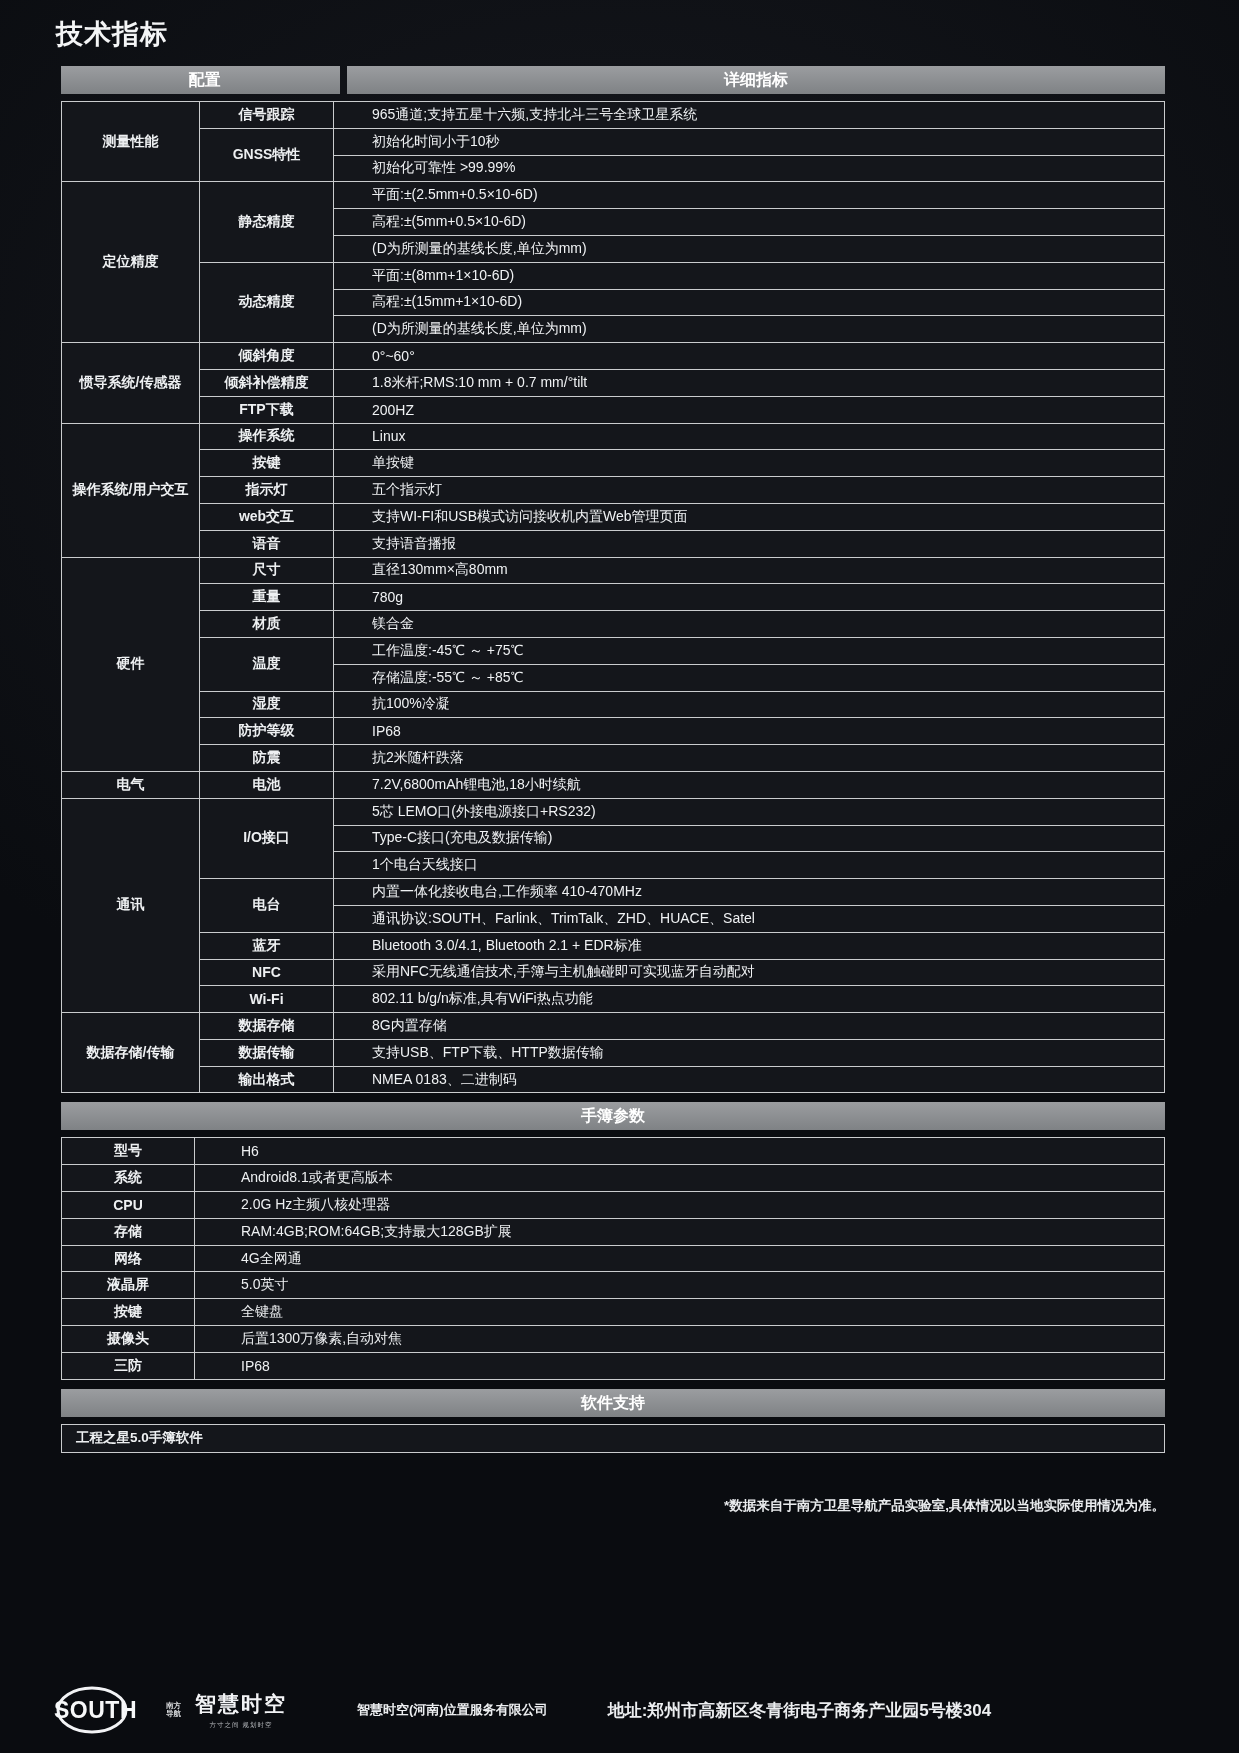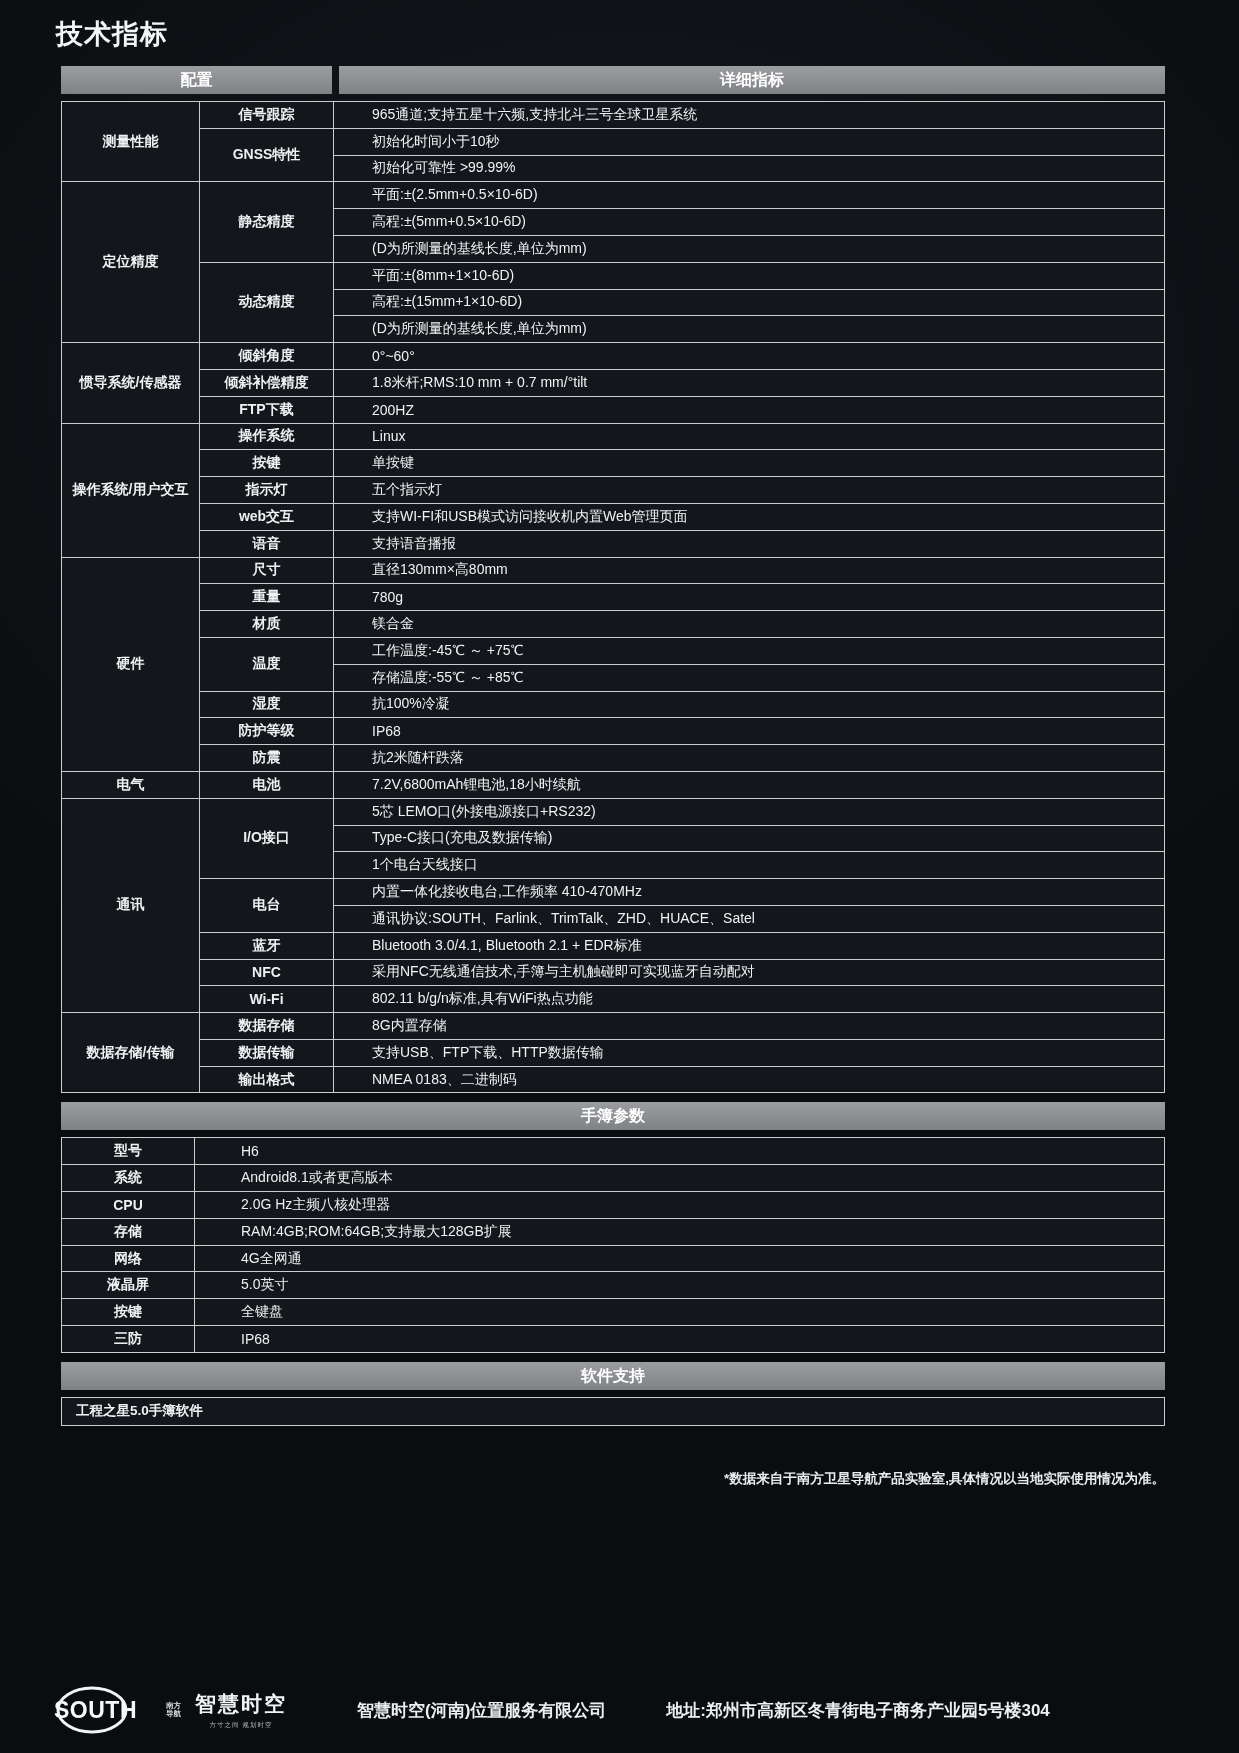--- a/index.html
+++ b/index.html
@@ -12,21 +12,21 @@
   }
   .content{position:absolute;left:61px;top:0;width:1104px;}
   .page-title{font-size:27px;font-weight:bold;letter-spacing:1px;margin:16px 0 14px -5px;color:#f4f5f6;}
   
   .hdr-row{display:flex;gap:7px;}
   .gbar{
     background:linear-gradient(#9b9da0,#7f8285);
     height:28px;line-height:28px;text-align:center;
     font-size:16px;font-weight:bold;color:#ffffff;
   }
-  .hdr-config{width:271px;}
+  .hdr-config{width:271px;padding-left:8px;}
   .hdr-detail{flex:1;}
   .section-bar{height:28px;line-height:28px;margin-top:9px;}
   
   table{border-collapse:collapse;table-layout:fixed;width:1104px;}
   .spec-table{margin-top:7px;}
   td{
     border:1px solid #caccce;
     background:#14161b;
     font-size:14px;
     padding:0;
@@ -43,21 +43,21 @@
   .sw-table{margin-top:7px;}
   .sw-table tr{height:28px;}
   td.sw-val{padding-left:14px;font-weight:bold;font-size:13.5px;}
   
   .footnote{margin-top:44px;text-align:right;font-size:13.5px;font-weight:bold;color:#e9ebed;}
   
   .footer{position:absolute;top:1686px;left:52px;width:1140px;display:flex;align-items:center;}
   .brand-block{margin-left:14px;display:flex;flex-direction:column;align-items:center;}
   .brand-name{font-size:21px;font-weight:bold;letter-spacing:2px;color:#f2f3f5;}
   .brand-tagline{font-size:6.5px;letter-spacing:1px;color:#b9bcc0;filter:blur(0.4px);margin-top:3px;}
-  .company{margin-left:70px;font-size:17px;font-weight:bold;color:#eceef0;}
+  .company{margin-left:70px;font-size:13px;font-weight:bold;color:#eceef0;}
   .address{margin-left:60px;font-size:17px;font-weight:bold;color:#eceef0;}
   .south-logo{display:flex;align-items:center;}
   .south-sub{display:flex;flex-direction:column;font-size:7.5px;line-height:8px;color:#d9dbdd;margin-left:2px;font-weight:bold;}
 </style>
 </head>
 <body>
 
 <div class="content">
 
   <div class="page-title">技术指标</div>
@@ -243,20 +243,24 @@
           <td class="hh-label">网络</td>
           <td class="hh-val">4G全网通</td>
         </tr>
         <tr>
           <td class="hh-label">液晶屏</td>
           <td class="hh-val">5.0英寸</td>
         </tr>
         <tr>
           <td class="hh-label">按键</td>
           <td class="hh-val">全键盘</td>
+        </tr>
+        <tr>
+          <td class="hh-label">摄像头</td>
+          <td class="hh-val">后置1300万像素,自动对焦</td>
         </tr>
         <tr>
           <td class="hh-label">三防</td>
           <td class="hh-val">IP68</td>
         </tr>
       </tbody>
   </table>
 
   <div class="gbar section-bar">软件支持</div>
 

